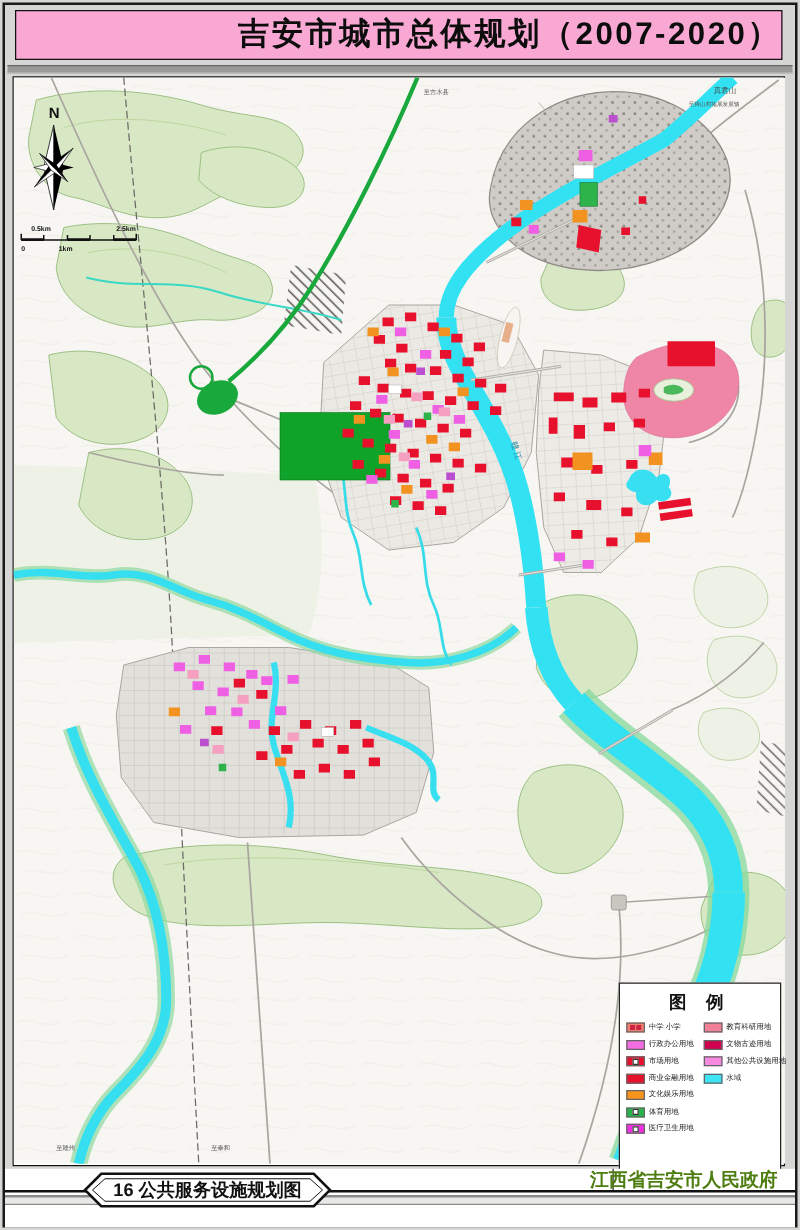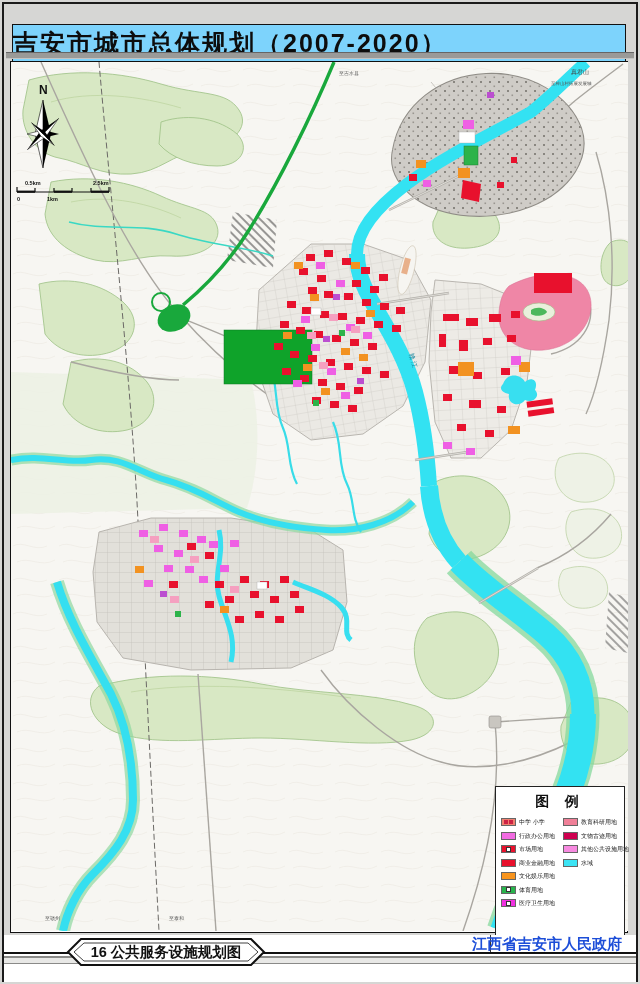--- a/index.html
+++ b/index.html
@@ -1,21 +1,21 @@
 <!DOCTYPE html>
 <html><head>
 <meta charset="utf-8">
 <style>
   html,body{margin:0;padding:0;}
   body{width:640px;height:984px;position:relative;background:#d6d6d4;
        font-family:"Liberation Sans",sans-serif;overflow:hidden;}
   .page-frame{position:absolute;inset:2px;border:2px solid #1a1a1a;pointer-events:none;}
-  .title-bar{position:absolute;left:12px;top:24px;width:614px;height:40px;
-       background:#7dd3fc;border:1.5px solid #111;box-sizing:border-box;
-       text-align:left;line-height:37px;font-size:25px;font-weight:bold;
+  .title-bar{position:absolute;left:12px;top:8px;width:614px;height:40px;
+       background:#f9a8d4;border:1.5px solid #111;box-sizing:border-box;
+       text-align:right;line-height:37px;font-size:25px;font-weight:bold;
        letter-spacing:2px;color:#0d0d0d;}
   .title-ridge{position:absolute;left:6px;top:52px;width:628px;height:5px;
        background:#9a9a98;border-top:1px solid #666;border-bottom:1px solid #c4c4c2;}
   .map-sheet{position:absolute;left:10px;top:61px;width:618px;height:872px;
        background:#fff;border:1.5px solid #111;box-sizing:border-box;}
   .legend-box{position:absolute;left:484px;top:724px;width:130px;height:180px;
        background:#fff;border:1px solid #222;box-sizing:border-box;padding:4px 5px 2px 5px;}
   .legend-title{text-align:center;font-family:"Liberation Serif",serif;font-weight:bold;
        font-size:14px;letter-spacing:6px;margin:2px 0 7px 0;color:#111;}
   .legend-cols{display:flex;gap:4px;}
@@ -27,21 +27,21 @@
        flex:0 0 auto;display:flex;align-items:center;justify-content:center;gap:1px;}
   .swatch .glyph{width:5px;height:5px;background:#fff;border:0.5px solid #333;box-sizing:border-box;}
   .swatch .mark{width:4px;height:4px;background:#cc2244;}
   .legend-label{font-size:6px;color:#222;white-space:nowrap;line-height:8px;}
   .footer{position:absolute;left:4px;top:935px;width:632px;height:47px;background:#fff;}
   .footer .hline{position:absolute;left:0;right:0;top:17px;height:1.5px;background:#111;}
   .footer .vtick{position:absolute;left:486px;top:0;height:17px;border-left:1px solid #333;}
   .footer .grayline{position:absolute;left:0;right:0;top:21px;height:5px;
        background:#e8e8e6;border-top:2px solid #8a8a88;border-bottom:1px solid #8a8a88;}
   .gov-text{position:absolute;right:14px;top:0px;font-family:"Liberation Serif",serif;
-       font-size:15px;font-weight:600;color:#1d4ed8;}
+       font-size:15px;font-weight:600;color:#4d7c0f;}
   .inst-text{position:absolute;right:10px;top:27px;font-family:"Liberation Serif",serif;
        font-size:17px;font-weight:600;color:#111;letter-spacing:1px;}
   .badge{position:absolute;left:62px;top:2px;}
   svg text{font-family:"Liberation Sans",sans-serif;}
 </style>
 </head>
 <body>
 
 <div class="page-frame"></div>
 

